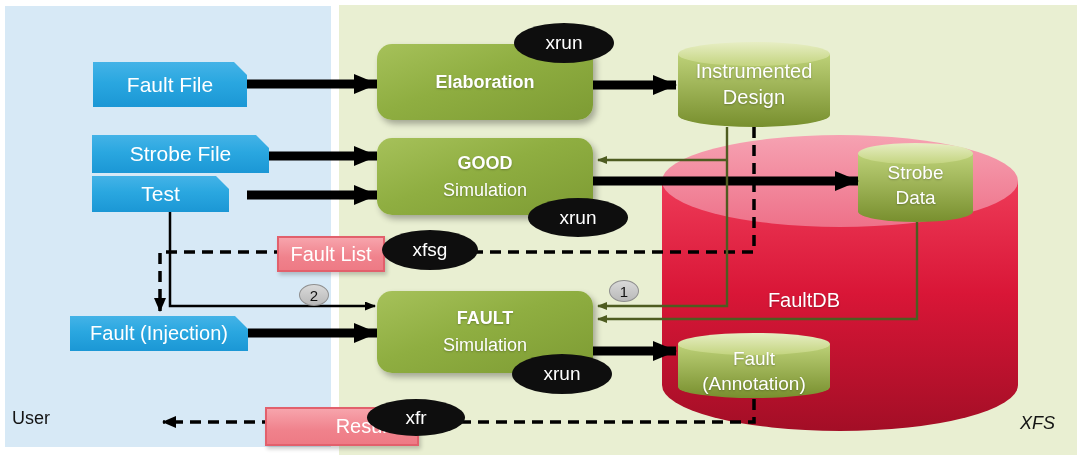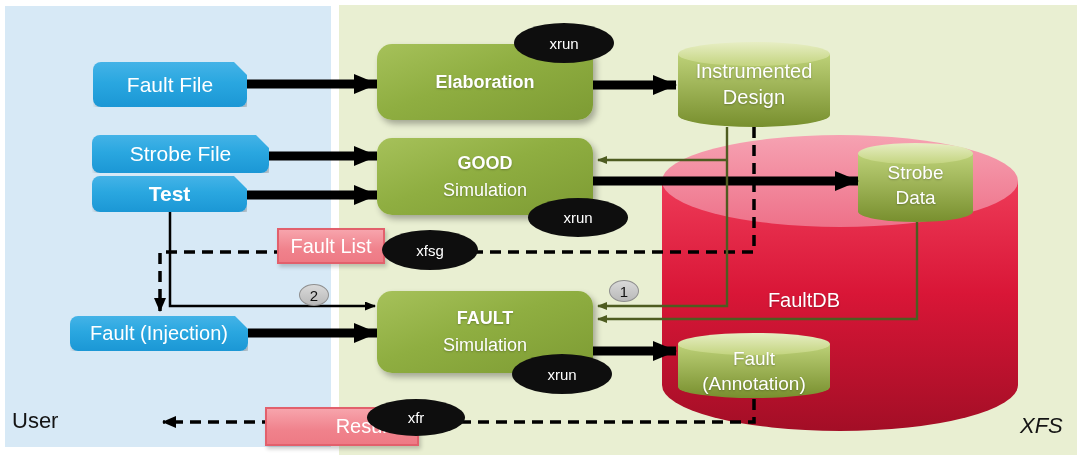--- a/index.html
+++ b/index.html
@@ -9,21 +9,21 @@
   }
   .panel{position:absolute;z-index:0;}
   #panel-user{left:5px;top:6px;width:326px;height:441px;background:#d7e9f6;}
   #panel-xfs{left:339px;top:5px;width:738px;height:450px;background:#e9efd2;}
   #arrow-layer{position:absolute;left:0;top:0;z-index:1;}
 
   .node{position:absolute;z-index:2;color:#fff;display:flex;align-items:center;justify-content:center;text-align:center;}
 
   .box-blue{
     background:linear-gradient(180deg,#44b3e7 0%,#2aa7e0 45%,#1b97d5 100%);
-    border-radius:8px;
+    border-radius:0;
     clip-path:polygon(0 0, calc(100% - 13px) 0, 100% 13px, 100% 100%, 0 100%);
     box-shadow:2px 3px 4px rgba(0,0,0,0.25);
     font-size:21px;
   }
   .box-green{
     background:linear-gradient(160deg,#a6c15a 0%,#8fae41 45%,#7d9b33 100%);
     border-radius:15px;
     box-shadow:3px 4px 6px rgba(0,0,0,0.30);
     font-size:18px;line-height:27px;
     flex-direction:column;
@@ -31,32 +31,32 @@
   }
   .box-green .t1{font-weight:bold;}
   .box-pink{
     background:linear-gradient(180deg,#f7a4ac 0%,#f0828c 60%,#ee7a85 100%);
     border:2px solid #e2606c;
     box-shadow:2px 3px 4px rgba(0,0,0,0.2);
     font-size:20px;
   }
   .pill{
     position:absolute;z-index:3;background:#0e0e0e;border-radius:50%;
-    color:#fff;font-size:15px;display:flex;align-items:center;justify-content:center;
+    color:#fff;font-size:19px;display:flex;align-items:center;justify-content:center;
   }
   .badge-num{
     position:absolute;z-index:3;background:linear-gradient(180deg,#d9d9d9,#b9b9b9);
     border:1px solid #8f8f8f;border-radius:50%;
     color:#111;font-size:15px;display:flex;align-items:center;justify-content:center;
   }
   .cyl-label{
     position:absolute;z-index:2;color:#fff;text-align:center;
     font-size:20px;line-height:26px;text-shadow:0 1px 2px rgba(0,0,0,0.25);
   }
-  .region-label{position:absolute;z-index:3;color:#141414;font-size:22px;text-align:right;}
+  .region-label{position:absolute;z-index:3;color:#141414;font-size:18px;text-align:right;}
 </style>
 </head>
 <body>
 
 <div id="stage">
 
   <div class="panel" id="panel-user"></div>
   <div class="panel" id="panel-xfs"></div>
 
   <svg id="arrow-layer" width="1080" height="461" viewBox="0 0 1080 461">
@@ -130,40 +130,40 @@
     <path d="M727,160 L598,160" fill="none" stroke="#4e5c20" stroke-width="2.4" marker-end="url(#mgreen)"></path>
     <path d="M917,222 L917,319 L598,319" fill="none" stroke="#4e5c20" stroke-width="2.4" marker-end="url(#mgreen)"></path>
   </svg>
 
   <div class="node box-blue" style="left:93px;top:62px;width:154px;height:45px;">
     <span>Fault File</span>
   </div>
   <div class="node box-blue" style="left:92px;top:135px;width:177px;height:38px;">
     <span>Strobe File</span>
   </div>
-  <div class="node box-blue" style="left:92px;top:176px;width:155px;height:36px;font-weight:bold;">
+  <div class="node box-blue" style="left:92px;top:176px;width:137px;height:36px;">
     <span>Test</span>
   </div>
   <div class="node box-blue" style="left:70px;top:316px;width:178px;height:35px;font-size:20px;">
     <span>Fault (Injection)</span>
   </div>
 
   <div class="node box-green" style="left:377px;top:44px;width:216px;height:76px;">
     <span class="t1">Elaboration</span>
   </div>
   <div class="node box-green" style="left:377px;top:138px;width:216px;height:77px;">
     <span class="t1">GOOD</span>
     <span>Simulation</span>
   </div>
   <div class="node box-green" style="left:377px;top:291px;width:216px;height:82px;">
     <span class="t1">FAULT</span>
     <span>Simulation</span>
   </div>
 
-  <div class="node box-pink" style="left:277px;top:228px;width:104px;height:32px;">
+  <div class="node box-pink" style="left:277px;top:236px;width:104px;height:32px;">
     <span>Fault List</span>
   </div>
   <div class="node box-pink" style="left:265px;top:407px;width:106px;height:35px;padding-left:44px;">
     <span>Result</span>
   </div>
 
   <div class="cyl-label" style="left:678px;top:58px;width:152px;">
     <div>Instrumented</div>
     <div>Design</div>
   </div>

